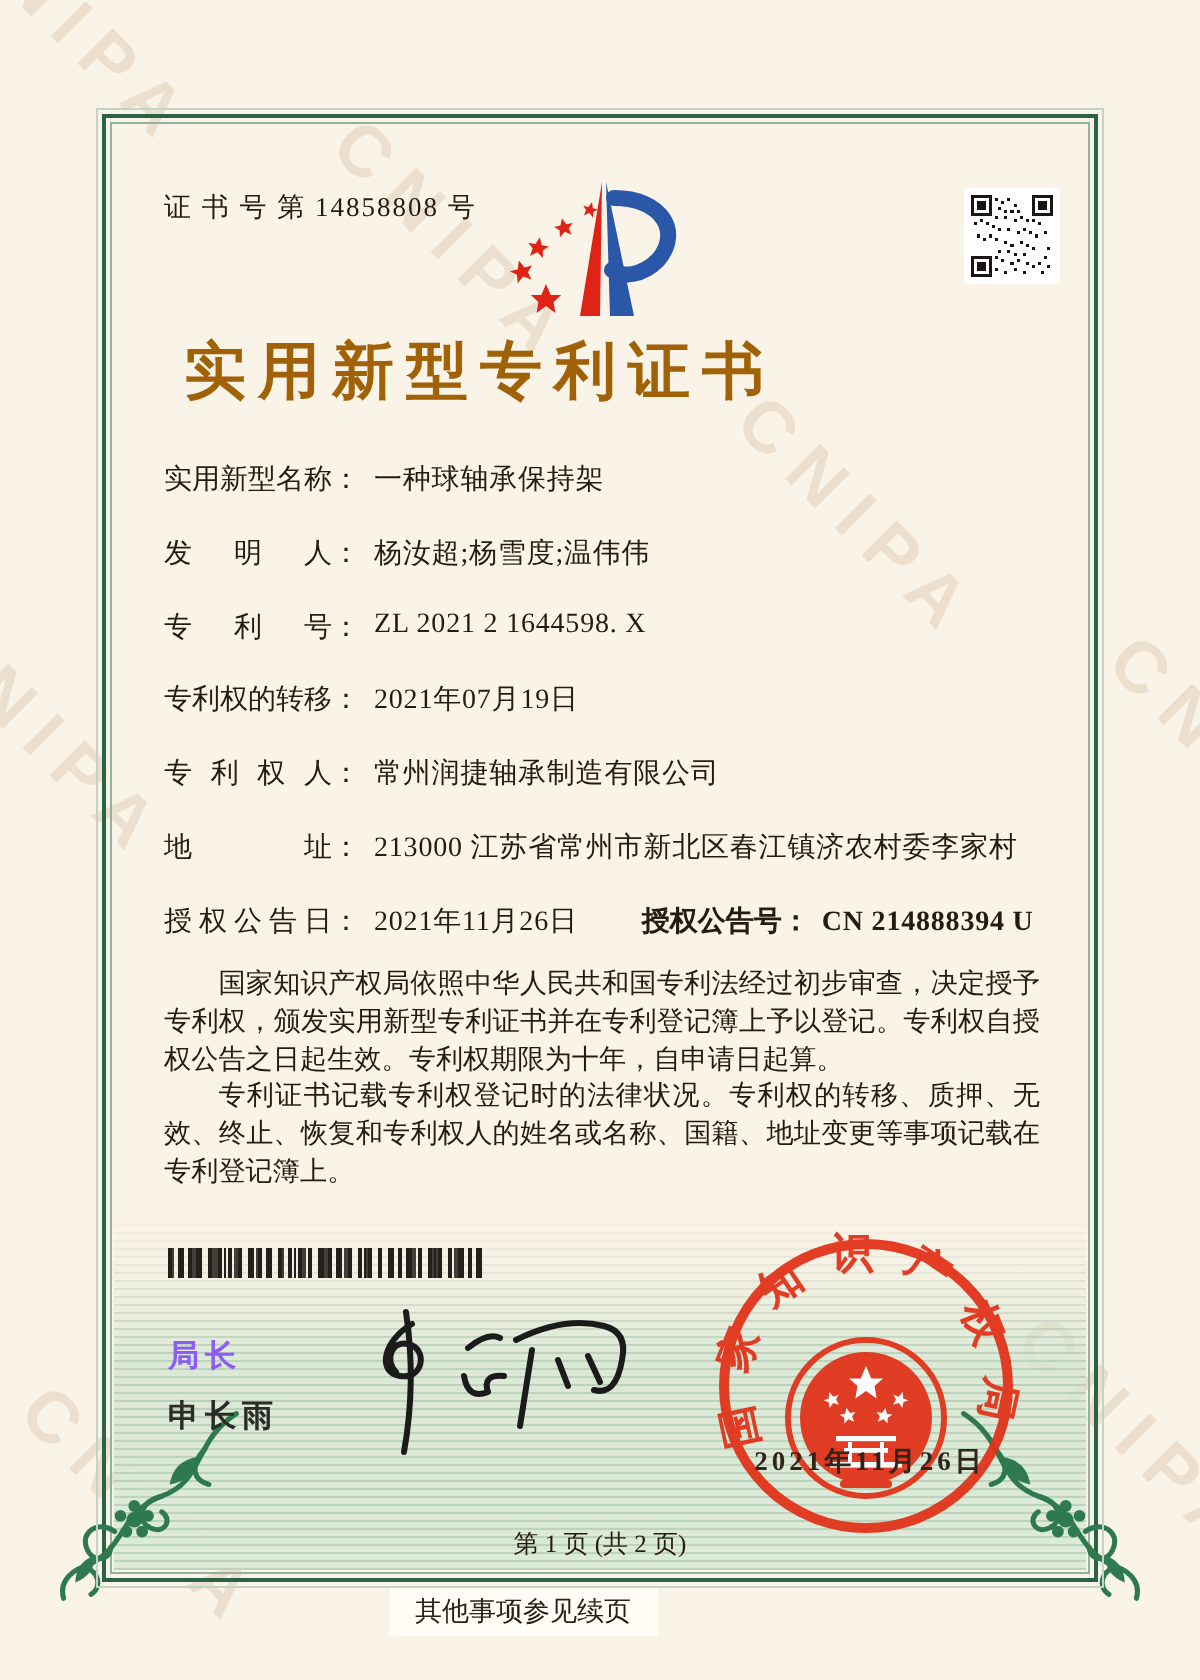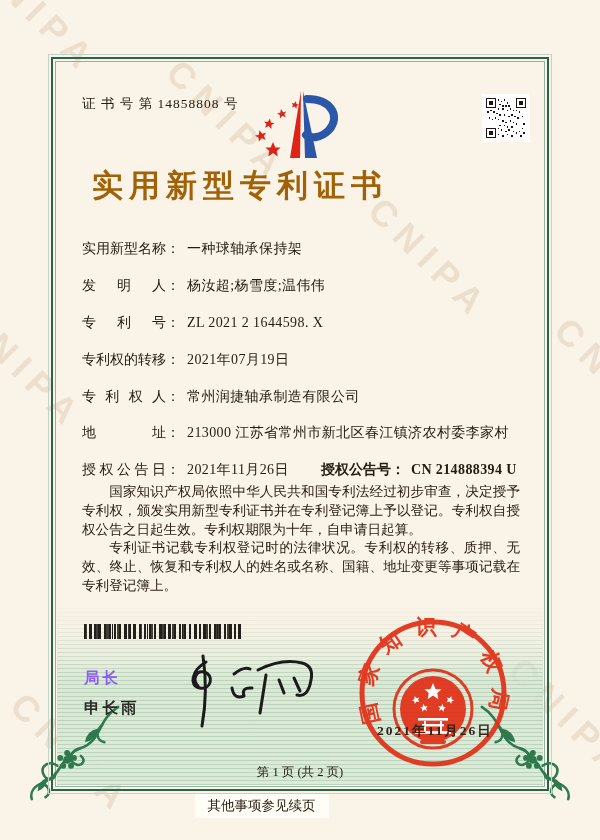--- a/index.html
+++ b/index.html
@@ -31,21 +31,21 @@
   .orn-left{left:-33px;bottom:-18px;}
   .orn-right{right:-33px;bottom:-18px;transform:scaleX(-1);}
 
   .cert-no{position:absolute;left:82px;top:95px;font-size:13.5px;letter-spacing:1px;}
   .logo{position:absolute;left:251px;top:86px;}
   .qr{position:absolute;left:482px;top:94px;background:#fff;padding:2px;}
   .title{position:absolute;left:0;width:480px;top:165px;text-align:center;
          font-size:31px;font-weight:700;letter-spacing:6px;color:#a16207;}
 
   .fields{position:absolute;left:82px;top:231px;width:442px;font-size:14px;}
-  .frow{display:flex;align-items:center;height:36.8px;white-space:nowrap;}
+  .frow{display:flex;align-items:flex-start;height:36.8px;white-space:nowrap;}
   .flabel{display:inline-block;width:84px;text-align:justify;text-align-last:justify;}
   .fcolon{display:inline-block;margin-right:7px;}
   .fvalue{letter-spacing:.4px;}
   .grant2{margin-left:32px;font-weight:bold;}
   .grant2 .fcolon{margin-right:6px;}
 
   .notice{position:absolute;left:82px;top:483px;width:438px;font-size:13.6px;
           line-height:18.8px;text-align:justify;color:#261b0e;}
   .notice p{margin:0;text-indent:2em;}
 

